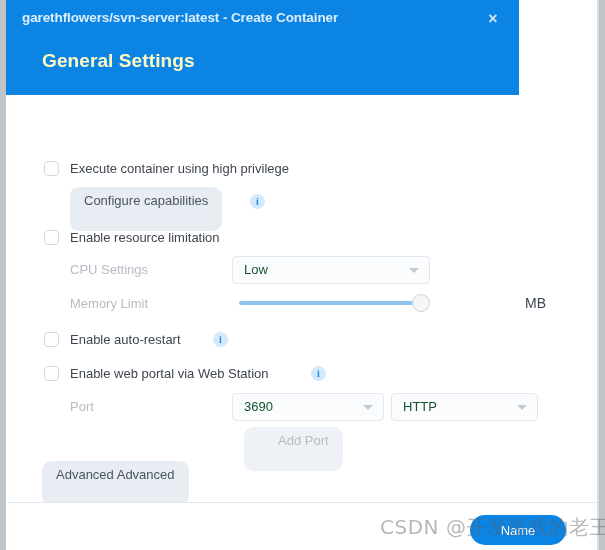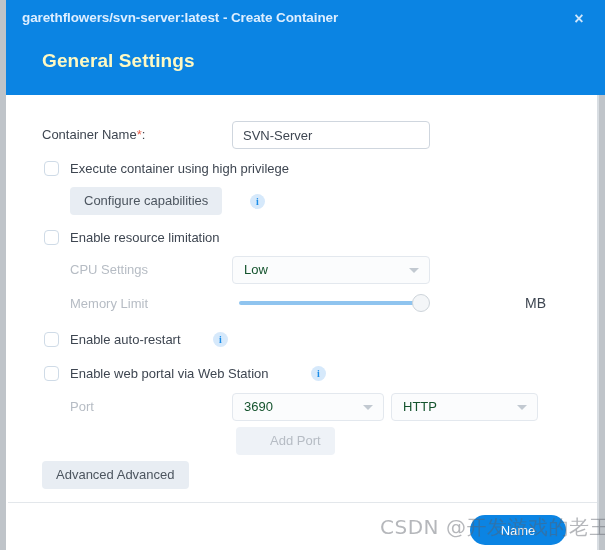--- a/index.html
+++ b/index.html
@@ -43,21 +43,21 @@
     position: absolute;
     right: 6px; top: 0;
     width: 2px; height: 550px;
     background: #d8dde2;
   }
 
   
   .header {
     position: absolute;
     left: 6px; top: 0;
-    width: 599px;
+    width: 513px;
     height: 95px;
     background: #0b84e3;
   }
   .titlebar {
     position: absolute;
     left: 0; top: 0;
     width: 100%;
     height: 38px;
   }
   .window-title {
@@ -186,25 +186,25 @@
     font-size: 10px;
     color: #1a8ce8;
   }
 
   
   .btn-grey {
     position: absolute;
     box-sizing: border-box;
     background: #e8edf3;
     border: none;
-    border-radius: 4px;
+    border-radius: 9px;
     font-family: "Liberation Sans", sans-serif;
     font-size: 13px;
     color: #4c555f;
-    height: 28px;
+    height: 44px;
     line-height: 28px;
     text-align: center;
     cursor: pointer;
     padding: 0 14px;
     white-space: nowrap;
   }
   .btn-grey.disabled {
     background: #eef2f7;
     color: #b6bcc4;
     cursor: default;
@@ -347,26 +347,20 @@
   <div class="header">
     <div class="titlebar">
       <div class="window-title">garethflowers/svn-server:latest - Create Container</div>
       <div class="close-btn">×</div>
     </div>
     <div class="panel-title">General Settings</div>
   </div>
 
   <div class="content">
 
-    <div class="row" style="top:25px;">
-      <div class="field-label" style="left:34px;">
-        <span>Container Name</span><span class="req-star">*</span><span>:</span>
-      </div>
-      <input class="text-input" type="text" style="left: 224px; top: 1px; width: 198px;" value="SVN-Server">
-    </div>
 
     <div class="row" style="top:65px;">
       <div class="cbx" style="left:36px; top:1px;"></div>
       <div class="cbx-label" style="left:62px; top:1px;">Execute container using high privilege</div>
     </div>
 
     <div class="row" style="top:92px;">
       <div class="btn-grey" style="left:62px; top:0px;">Configure capabilities</div>
       <div class="info-icon" style="left:242px; top:7px;">
         <i>i</i>
@@ -417,21 +411,21 @@
         <div class="sel-text">3690</div>
         <div class="caret"></div>
       </div>
       <div class="select" style="left:383px; top:1px; width:147px;">
         <div class="sel-text">HTTP</div>
         <div class="caret"></div>
       </div>
     </div>
 
     <div class="row" style="top:332px;">
-      <div class="btn-grey disabled" style="left:228px; top:0px;padding-left:34px;">Add Port</div>
+      <div class="btn-grey disabled" style="left:236px; top:0px;padding-left:34px;">Add Port</div>
     </div>
 
     <div class="row" style="top:366px;">
       <div class="btn-grey" style="left:34px; top:0px;">Advanced Advanced</div>
     </div>
 
   </div>
 
   <div class="footer-divider"></div>
   <div class="footer">

